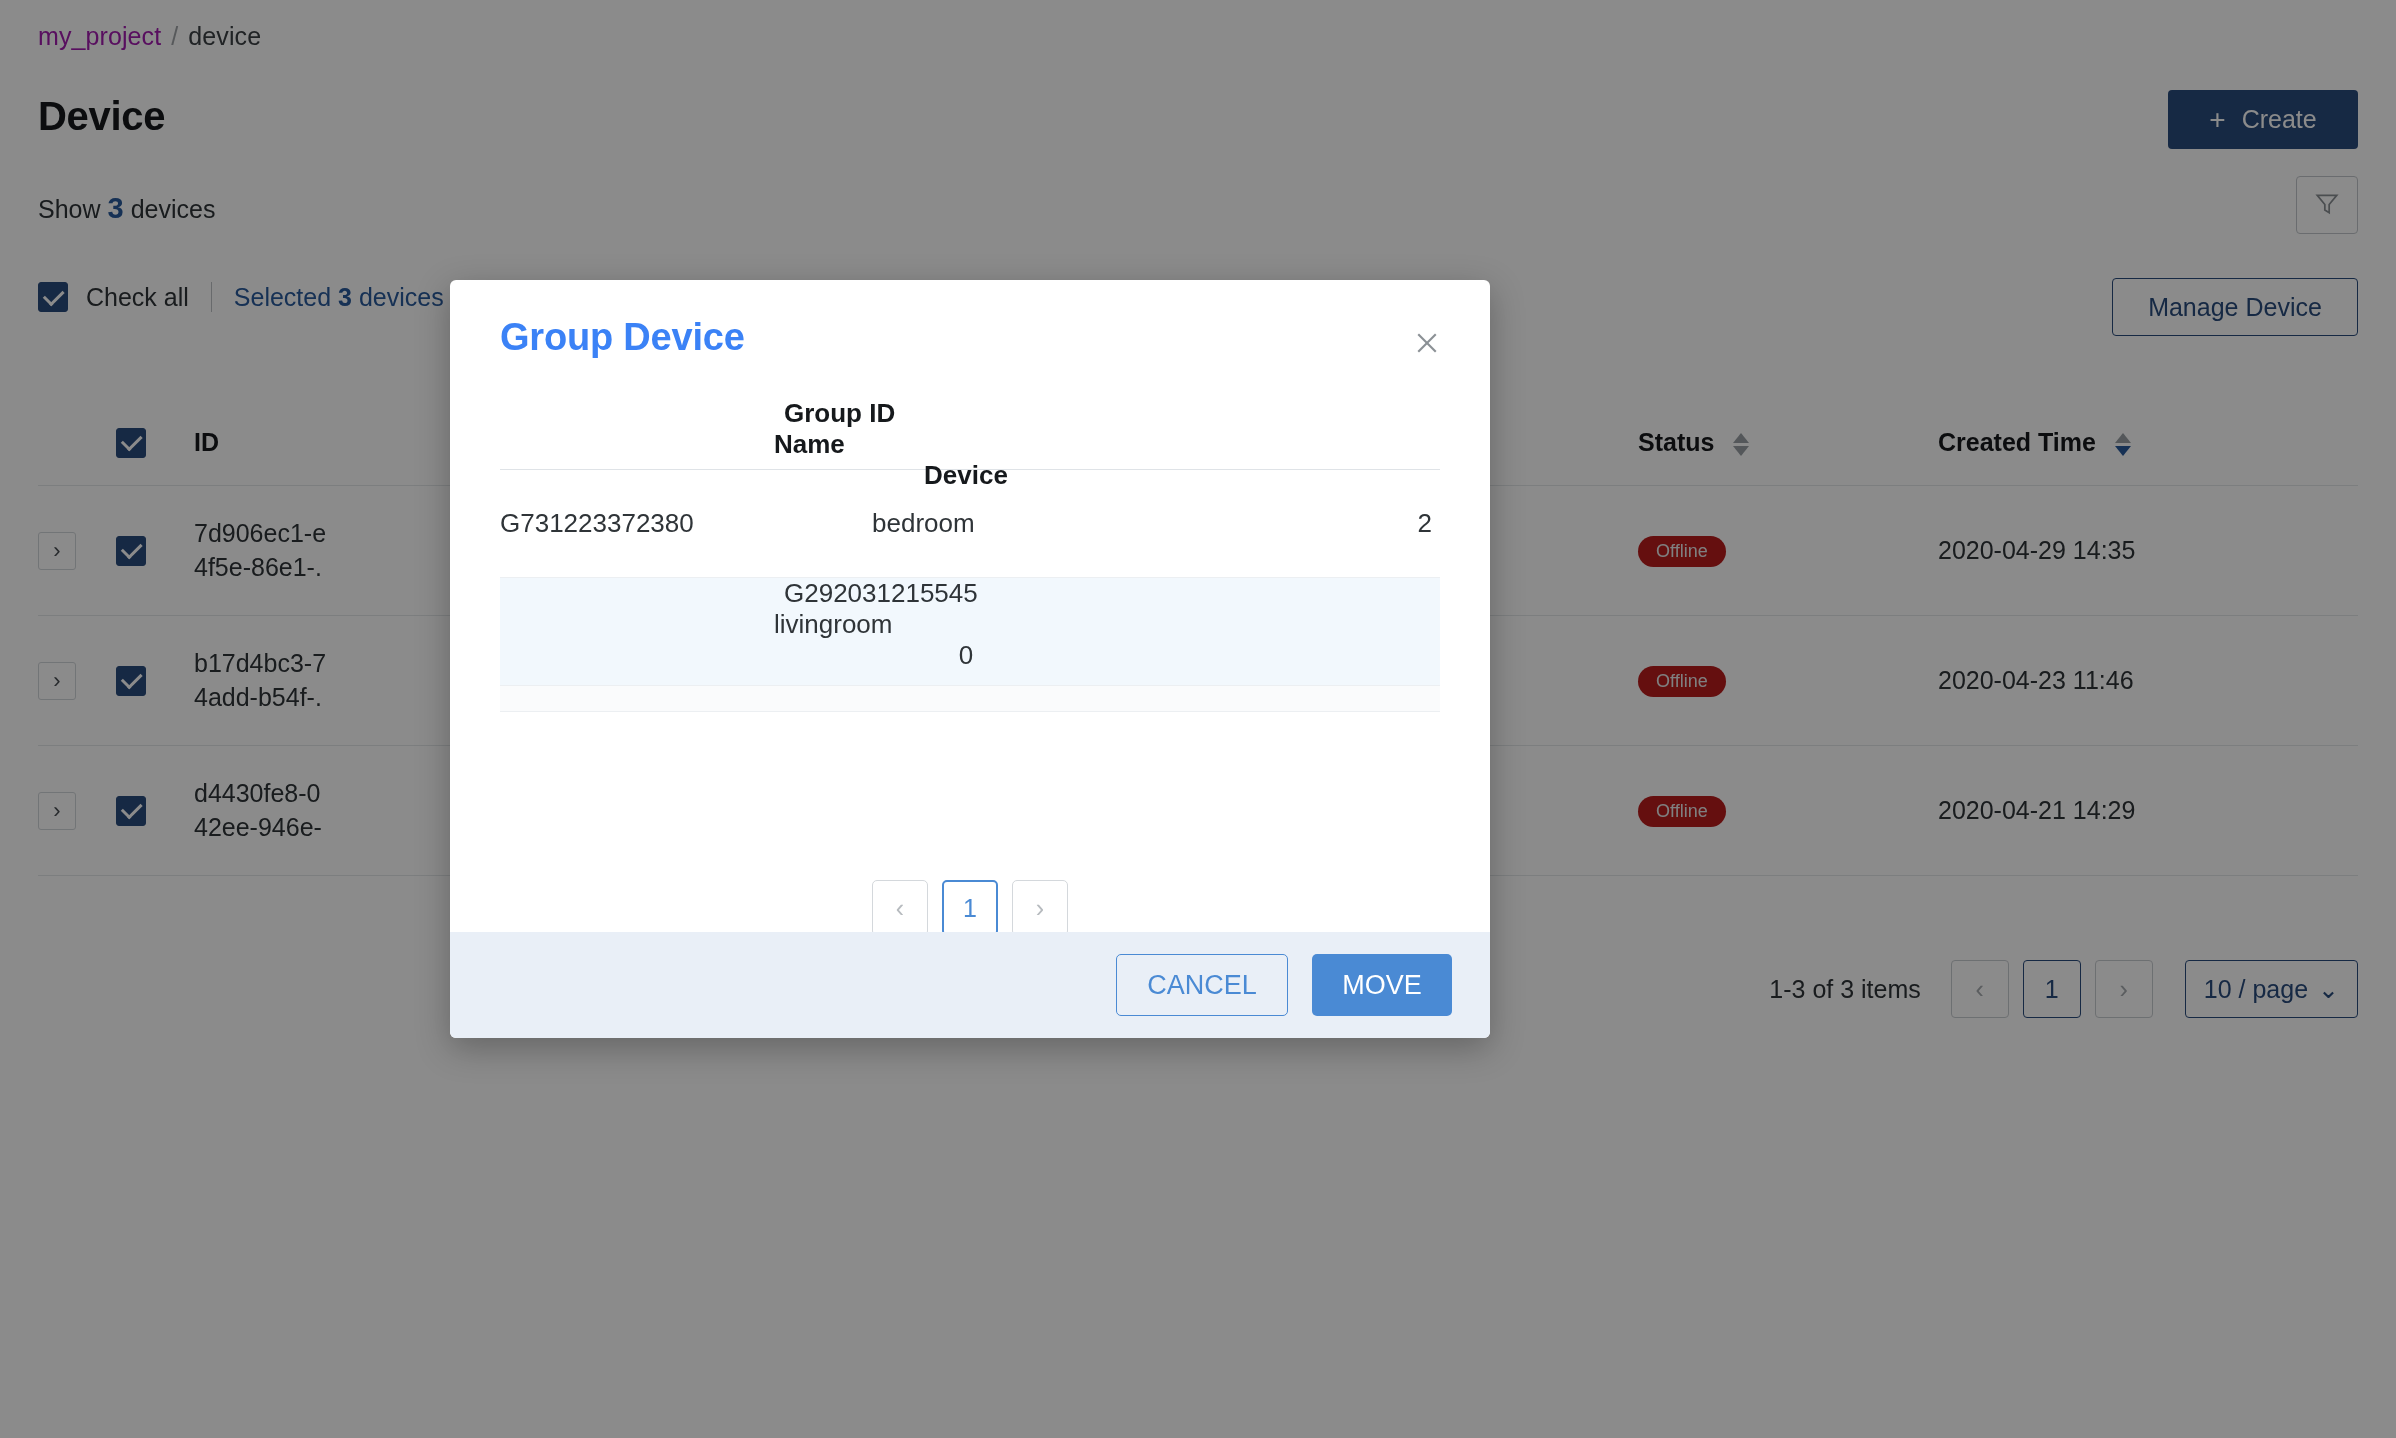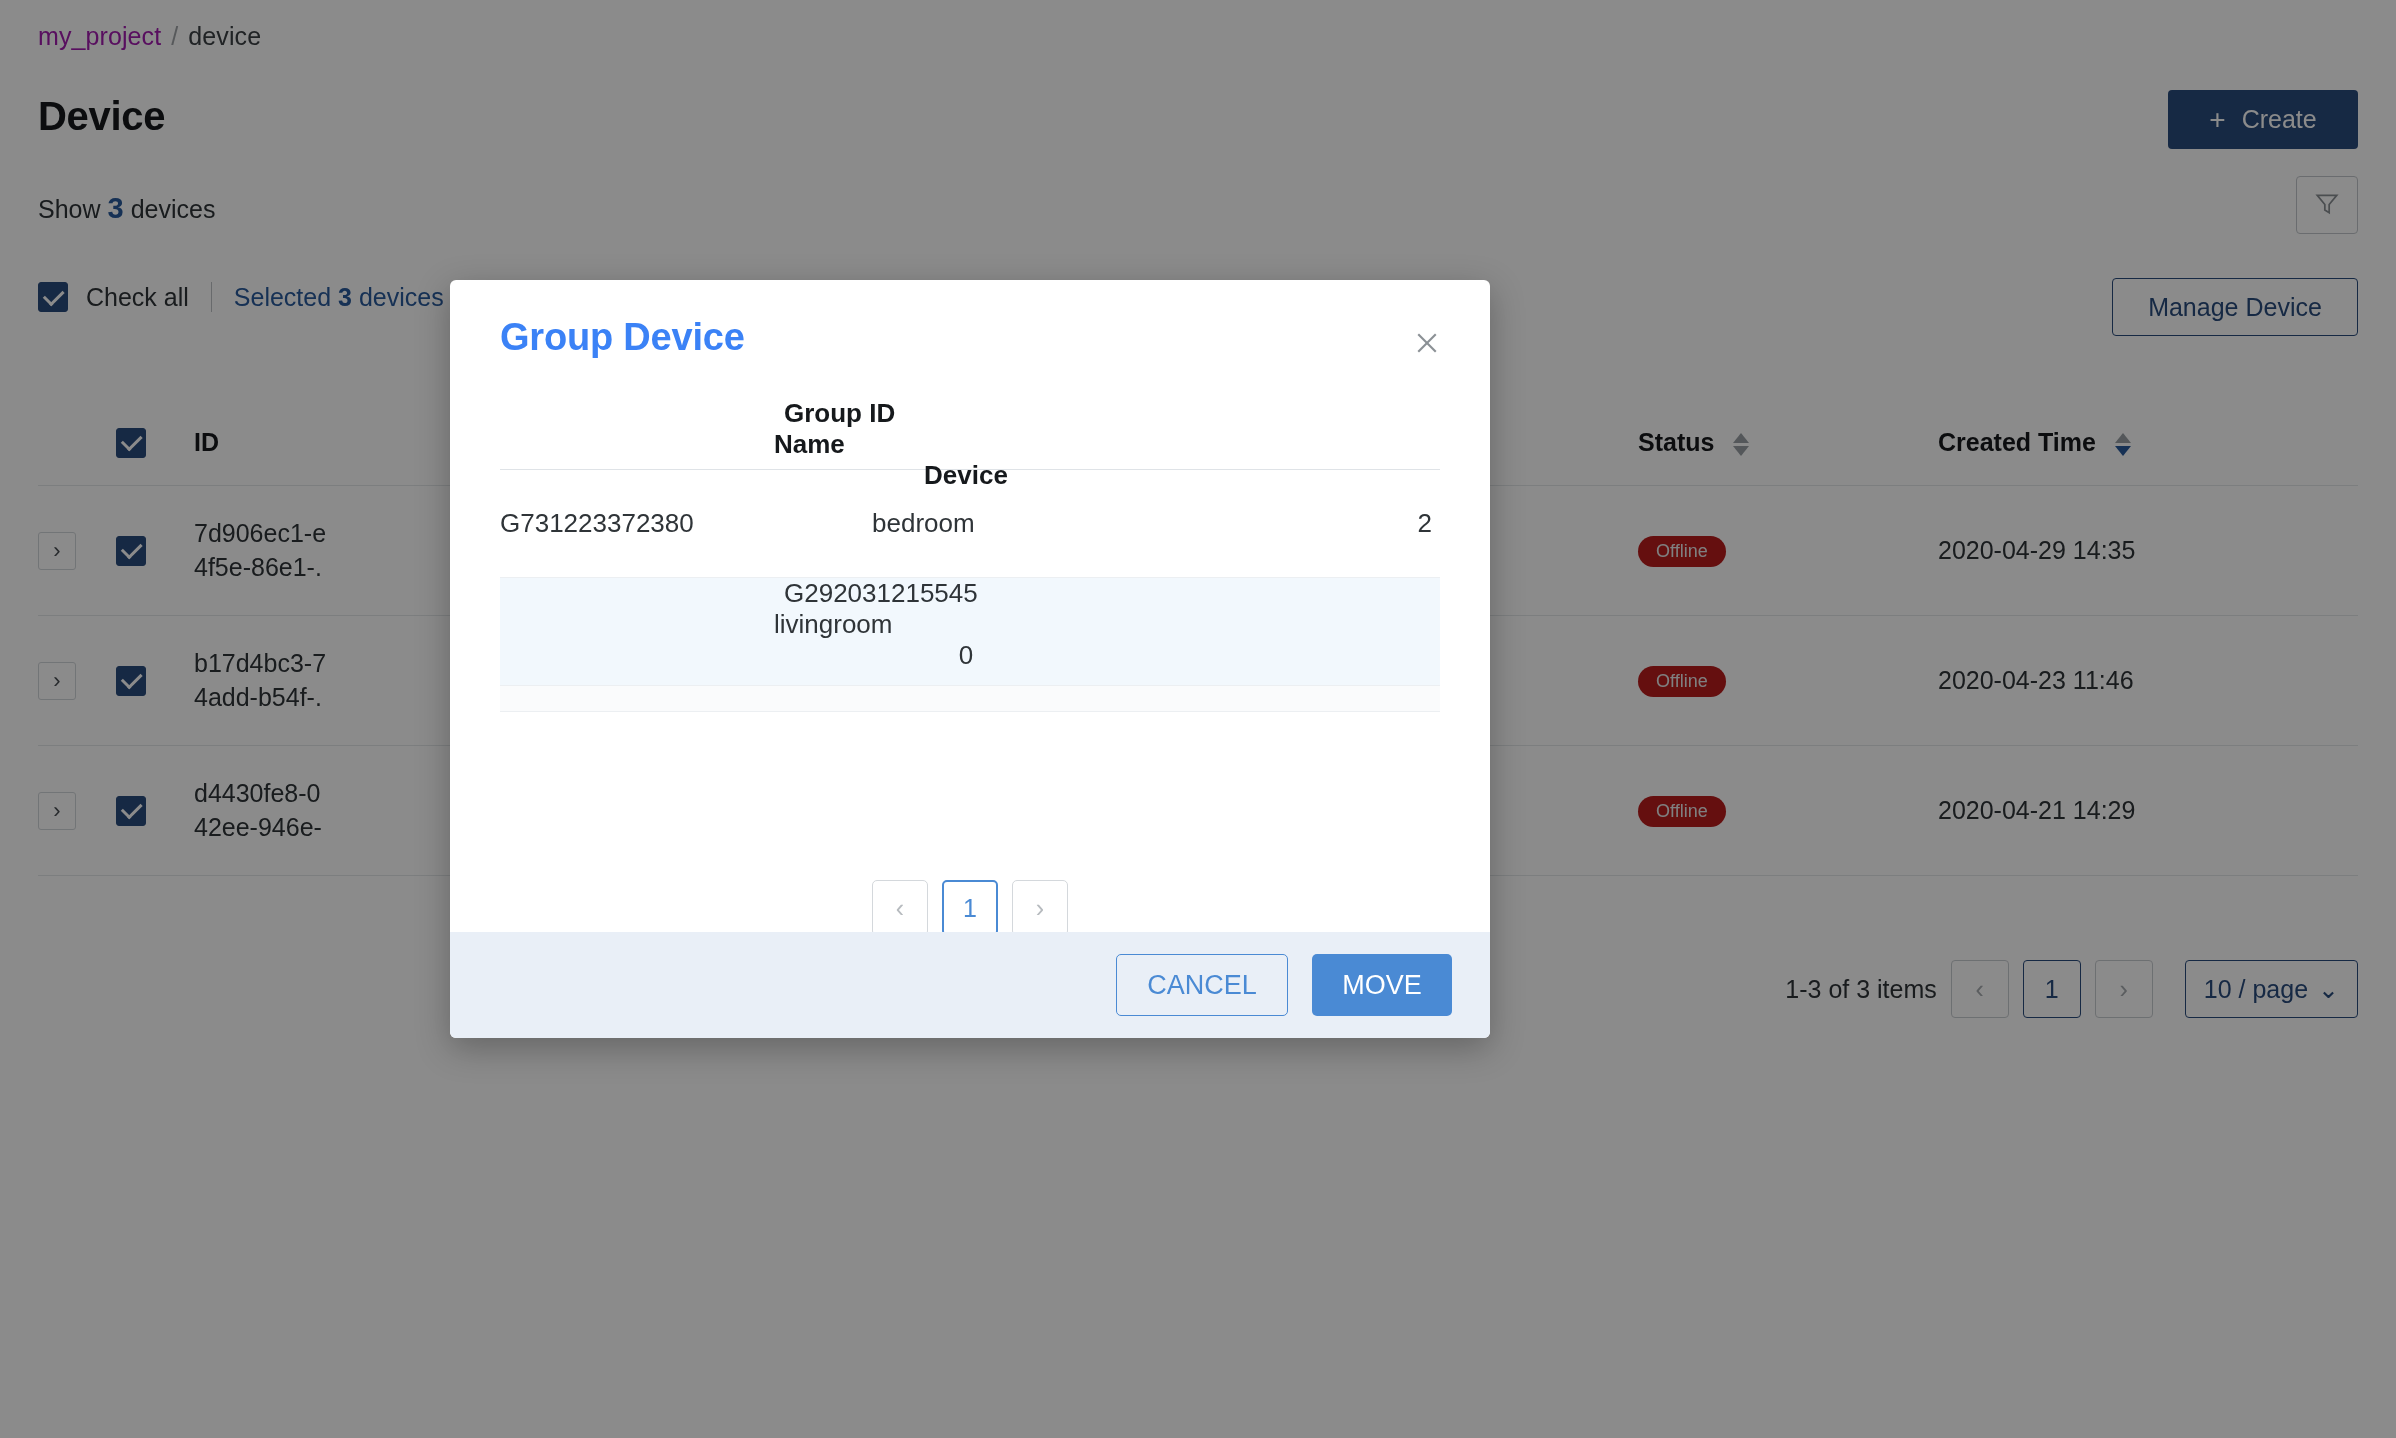--- a/index.html
+++ b/index.html
@@ -142,21 +142,21 @@
     font-family: "Liberation Sans", sans-serif;
   }
   .pg-btn.cur { border-color: #2a4c7d; color: #2a4c7d; }
   .pg-size {
     min-width: 160px; height: 58px; padding: 0 18px;
     border: 1px solid #2a4c7d; border-radius: 4px; background: transparent;
     color: #2a4c7d; font-size: 25px; display: flex; align-items: center; gap: 10px;
     justify-content: center; cursor: pointer; margin-left: 18px;
     font-family: "Liberation Sans", sans-serif;
   }
-  .pg-items { }
+  .pg-items { margin-right: 16px; }
 
   
   .overlay {
     position: absolute; inset: 0;
     background: rgba(0,0,0,0.455);
   }
 
   
   .modal {
     position: absolute; left: 450px; top: 280px;

